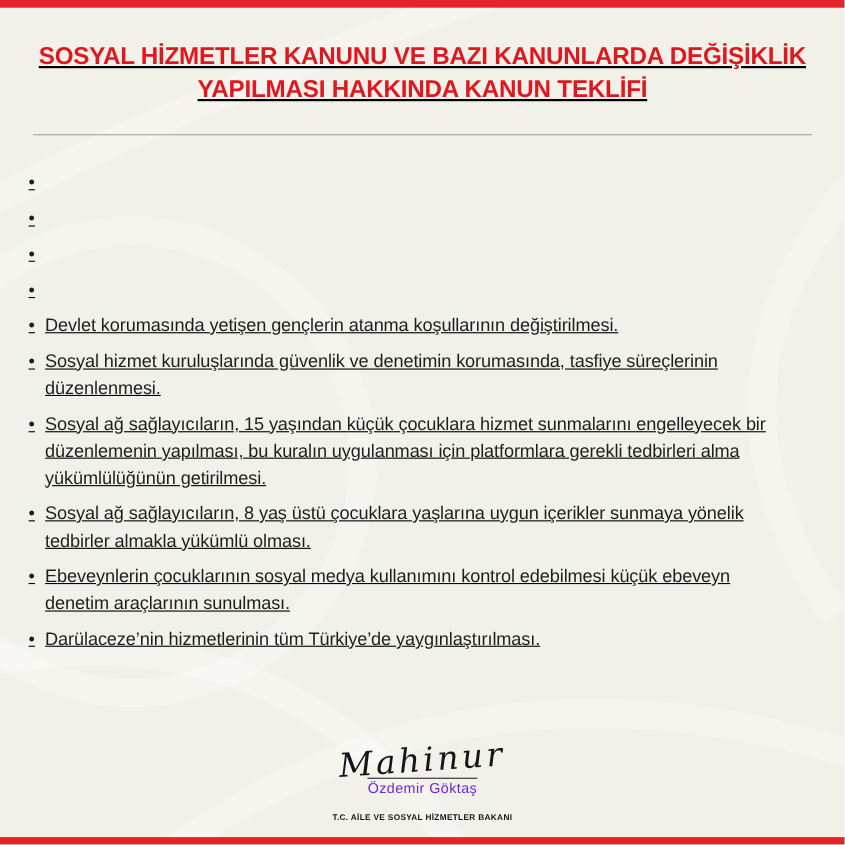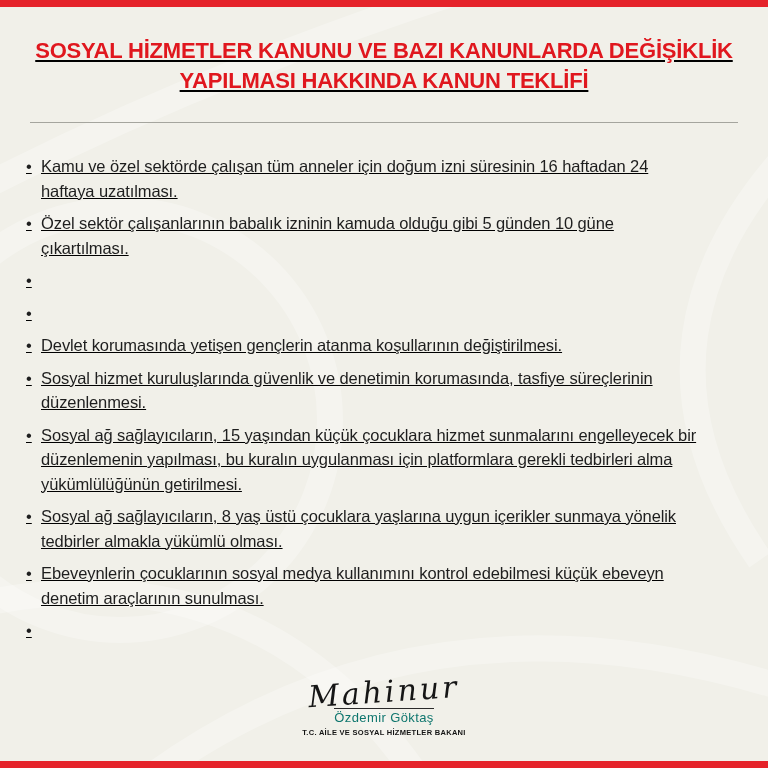--- a/index.html
+++ b/index.html
@@ -35,24 +35,24 @@
 
   .signature { position:absolute; left:0; right:0; top:676px; text-align:center; }
   .script-name {
     display:inline-block; font-family:"DejaVu Serif", serif; font-style:italic;
     font-size:30px; line-height:32px; color:#151515;
     letter-spacing:3px; transform:rotate(-4deg);
   }
   .full-name {
     display:inline-block; margin-top:-5px; padding-top:2px;
     border-top:1.5px solid #2a2a2a;
-    font-size:13px; line-height:14px; color:#0f766e; letter-spacing:0.4px;
+    font-size:13px; line-height:14px; color:#6d28d9; letter-spacing:0.4px;
   }
   .minister-title {
-    margin-top:2px; font-size:7.5px; line-height:9px; font-weight:bold;
+    margin-top:12px; font-size:7.5px; line-height:9px; font-weight:bold;
     color:#141414; letter-spacing:0.3px;
   }
 </style>
 </head>
 <body>
 
 <div class="page" style="background: rgb(241, 240, 233);">
 
   <div class="watermark">
     <svg width="768" height="768" viewBox="0 0 768 768" xmlns="http://www.w3.org/2000/svg">
@@ -69,28 +69,24 @@
   <div class="accent-bar top" style="background: rgb(229, 35, 42);"></div>
 
   <h1 class="title" style="color: rgb(224, 23, 30);">SOSYAL HİZMETLER KANUNU VE BAZI KANUNLARDA DEĞİŞİKLİK
 YAPILMASI HAKKINDA KANUN TEKLİFİ</h1>
 
   <hr class="separator">
 
   <div class="bullet-list">
     <div class="bullet-item">
       <span class="bullet-marker">•</span>
-      <p class="bullet-text">Kamu ve özel sektörde çalışan tüm anneler için doğum izni süresinin 16 haftadan 24
-haftaya uzatılması.</p>
     </div>
 
     <div class="bullet-item">
       <span class="bullet-marker">•</span>
-      <p class="bullet-text">Özel sektör çalışanlarının babalık izninin kamuda olduğu gibi 5 günden 10 güne
-çıkartılması.</p>
     </div>
 
     <div class="bullet-item">
       <span class="bullet-marker">•</span>
     </div>
 
     <div class="bullet-item">
       <span class="bullet-marker">•</span>
     </div>
 
@@ -119,20 +115,21 @@
     </div>
 
     <div class="bullet-item">
       <span class="bullet-marker">•</span>
       <p class="bullet-text">Ebeveynlerin çocuklarının sosyal medya kullanımını kontrol edebilmesi küçük ebeveyn
 denetim araçlarının sunulması.</p>
     </div>
 
     <div class="bullet-item">
       <span class="bullet-marker">•</span>
+      <p class="bullet-text">Darülaceze’nin hizmetlerinin tüm Türkiye’de yaygınlaştırılması.</p>
     </div>
   </div>
 
   <div class="signature">
     <div>
       <span class="script-name">Mahinur</span>
     </div>
     <div>
       <span class="full-name">Özdemir Göktaş</span>
     </div>

